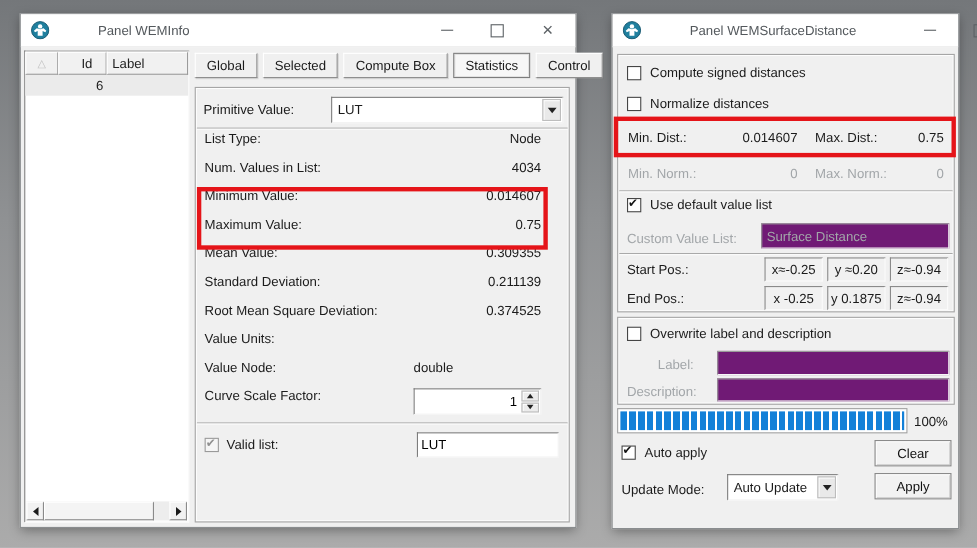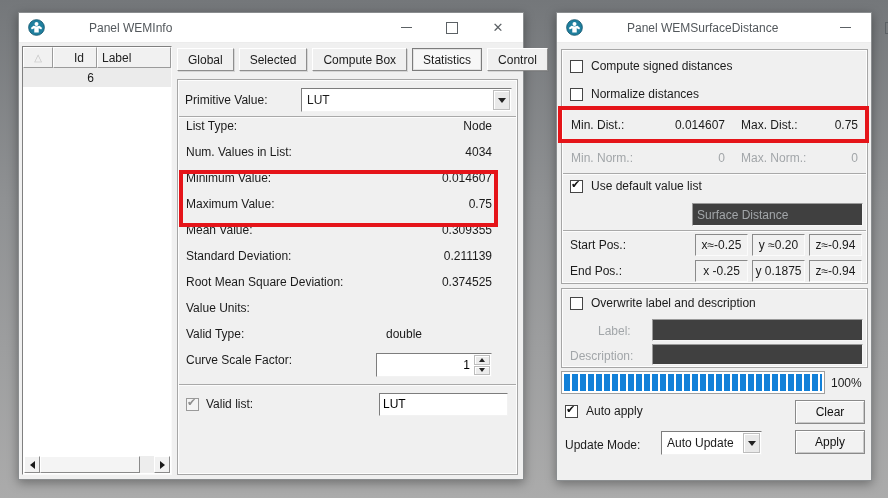--- a/index.html
+++ b/index.html
@@ -87,42 +87,42 @@
     box-shadow: inset 0 0 0 1px #e2e2e2;
   }
 
   .stats-frame { position: absolute; left: 158px; top: 66px; width: 341px; height: 396px; }
   .pv-row { position: absolute; left: 7px; top: 8px; right: 5px; height: 24px; display: flex; align-items: center; }
   .pv-combo { position: absolute; left: 116px; right: 0; top: 0; height: 24px; }
   .sep-a { position: absolute; left: 1px; right: 1px; top: 36px; }
   .srows { position: absolute; left: 1px; right: 1px; top: 39px; }
   .srow { height: 26px; display: flex; padding: 0 24px 0 7px; position: relative; }
   .sval { margin-left: auto; }
-  .sval.mid { margin-left: 10px; position: absolute; left: 197px; }
+  .sval.mid { margin-left: 0; position: absolute; left: 197px; }
   .spinbox { margin-left: auto; width: 116px; height: 24px; background: #fff; border: 1px solid; border-color: #7d7d7d #f2f2f2 #f2f2f2 #7d7d7d; display: flex; }
   .spin-input { flex: 1; min-width: 0; border: 0; outline: 0; background: transparent; text-align: right; font: inherit; padding-right: 3px; }
   .spin-btns { width: 16px; display: flex; flex-direction: column; margin: 1px; gap: 1px; }
   .spin-up, .spin-down { flex: 1; background: #ececec; border: 1px solid #bdbdbd; box-shadow: inset 1px 1px 0 #fff; display: flex; align-items: center; justify-content: center; }
   .spin-up::after { content:""; width:0; height:0; border-left:3px solid transparent; border-right:3px solid transparent; border-bottom:4px solid #222; }
   .spin-down::after { content:""; width:0; height:0; border-left:3px solid transparent; border-right:3px solid transparent; border-top:4px solid #222; }
   .sep-b { position: absolute; left: 1px; right: 1px; top: 304px; }
   .valid-row { position: absolute; left: 8px; right: 10px; top: 312px; height: 24px; display: flex; align-items: center; gap: 7px; }
   .valid-input { position: absolute; left: 193px; width: 129px; height: 23px; background: #fff; border: 1px solid; border-color: #7d7d7d #f2f2f2 #f2f2f2 #7d7d7d; font: inherit; padding: 0 3px; outline: 0; }
   .red-left { left: 160px; top: 157px; width: 319px; height: 57px; }
 
   
   .frame1 { position: absolute; left: 4px; top: 36px; width: 307px; height: 235px; }
   .frame2 { position: absolute; left: 4px; top: 275px; width: 307px; height: 80px; }
   .f-abs { position: absolute; }
   .pairrow { position: absolute; left: 1px; right: 1px; display: flex; align-items: center; padding: 0 8px; }
   .p-l1 { width: 62px; }
   .p-v1 { width: 92px; text-align: right; }
   .p-l2 { margin-left: 16px; width: 74px; }
   .p-v2 { flex: 1; text-align: right; }
-  .field-dis { background: #404040; border: 1px solid; border-color: #9a9a9a #f6f6f6 #f6f6f6 #9a9a9a; color: #a2a6a9; display: flex; align-items: center; padding: 0 4px; }
+  .field-dis { background: #701a75; border: 1px solid; border-color: #9a9a9a #f6f6f6 #f6f6f6 #9a9a9a; color: #a2a6a9; display: flex; align-items: center; padding: 0 4px; }
   .posbox { width: 53px; height: 22px; background: #f1f1f1; border: 1px solid; border-color: #8a8a8a #fbfbfb #fbfbfb #8a8a8a; display: flex; align-items: center; justify-content: center; white-space: nowrap; font-size: 12px; }
   .posrow { position: absolute; left: 133px; display: flex; gap: 4px; }
   .red-right { left: 1px; top: 93px; width: 311px; height: 37px; }
   .progress { position: absolute; left: 4px; top: 358px; width: 264px; height: 23px; background: #fff; border: 1px solid #9f9f9f; padding: 2px; }
   .progress-fill { width: 100%; height: 100%; background: repeating-linear-gradient(90deg, #1280d8 0 6px, #ffffff 6px 8px); }
   .progress-label { position: absolute; left: 274px; top: 358px; height: 23px; display: flex; align-items: center; font-size: 12px; }
   .push { width: 70px; height: 24px; position: absolute; right: 6px; }
   .ucombo { position: absolute; left: 104px; width: 101px; height: 24px; }
 </style>
 </head>
@@ -218,21 +218,21 @@
         </div>
         <div class="srow">
           <span>Root Mean Square Deviation:</span>
           <span class="sval">0.374525</span>
         </div>
         <div class="srow">
           <span>Value Units:</span>
           <span class="sval"></span>
         </div>
         <div class="srow">
-          <span>Valid Type:</span>
+          <span>Value Node:</span>
           <span class="sval mid">double</span>
         </div>
         <div class="srow">
           <span>Curve Scale Factor:</span>
           <span class="spinbox">
             <input class="spin-input" value="1" style="">
             <span class="spin-btns">
               <span class="spin-up"></span>
               <span class="spin-down"></span>
             </span>
@@ -294,20 +294,21 @@
       </div>
       <div class="sep f-abs" style="left:1px; right:1px; top:123px;"></div>
 
       <div class="cbrow f-abs" style="left:8px; top:129px;">
         <span class="cb">
             <span class="mark">✔</span>
           </span>
         <span>Use default value list</span>
       </div>
 
+      <div class="f-abs graytext" style="left:8px; top:155px; height:23px; display:flex; align-items:center;">Custom Value List:</div>
       <div class="field-dis f-abs" style="left:130px; right:4px; top:153px; height:23px;">
         <span>Surface Distance</span>
       </div>
       <div class="sep f-abs" style="left:1px; right:1px; top:180px;"></div>
 
       <div class="f-abs" style="left:8px; top:184px; height:22px; display:flex; align-items:center;">Start Pos.:</div>
       <div class="posrow" style="top:184px;">
         <span class="posbox">x≈-0.25</span>
         <span class="posbox">y ≈0.20</span>
         <span class="posbox">z≈-0.94</span>

